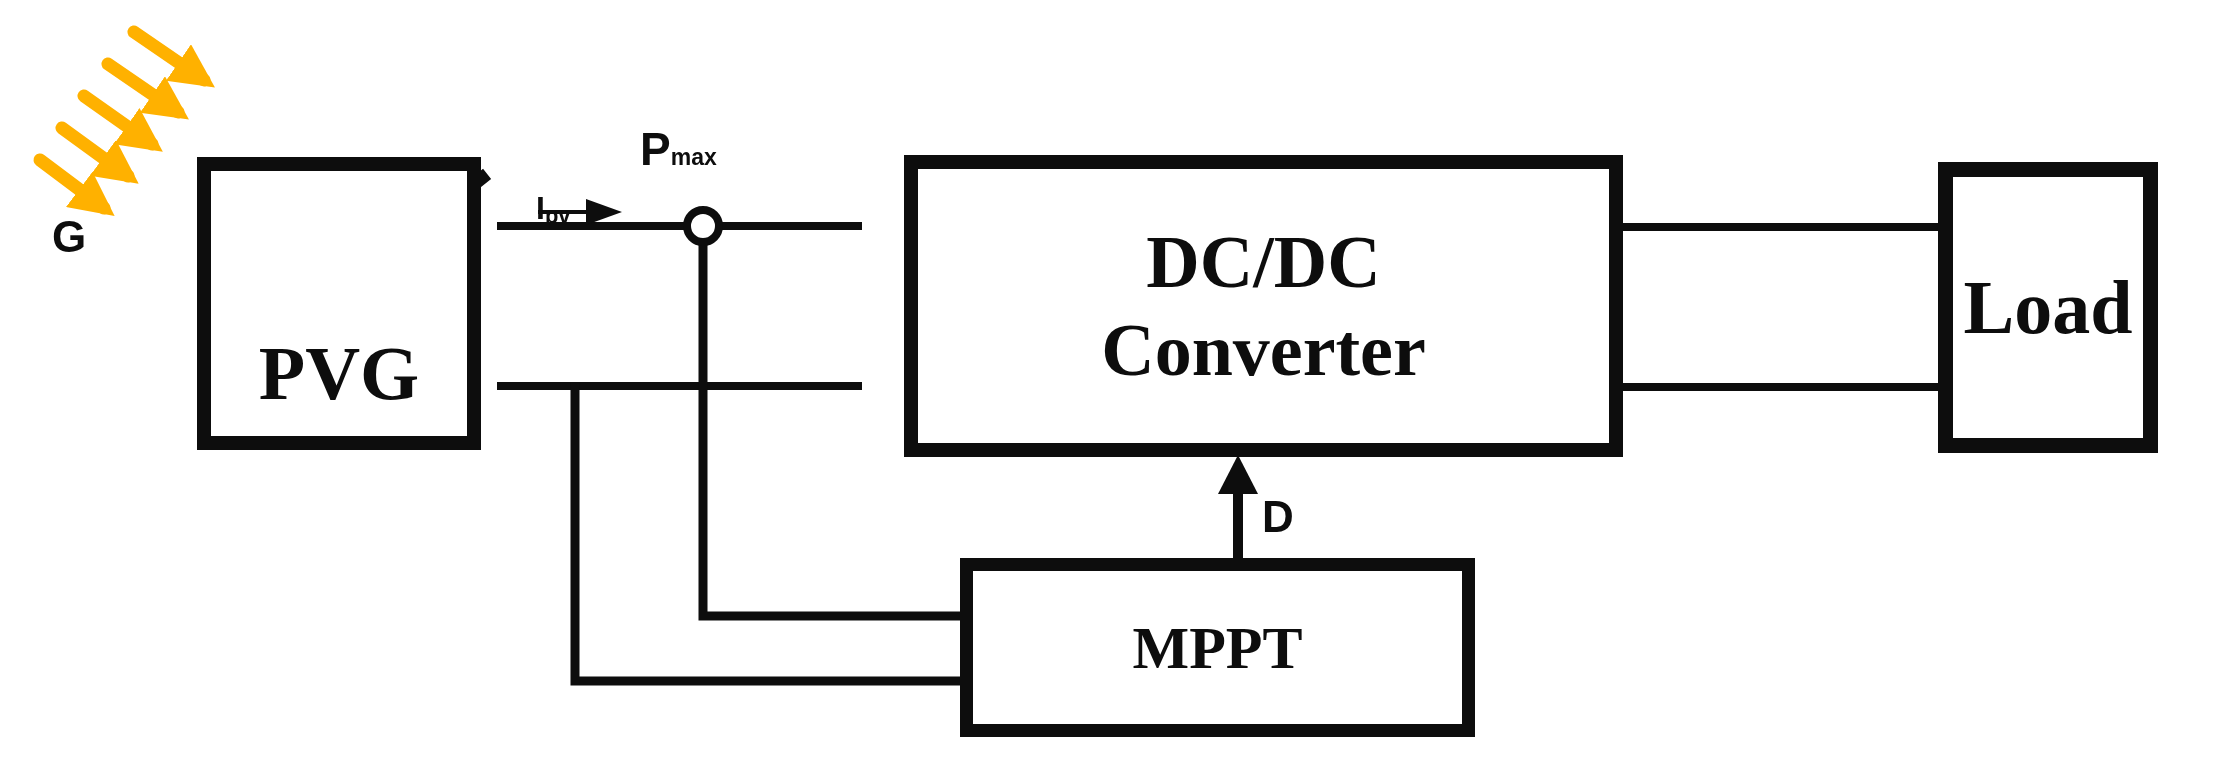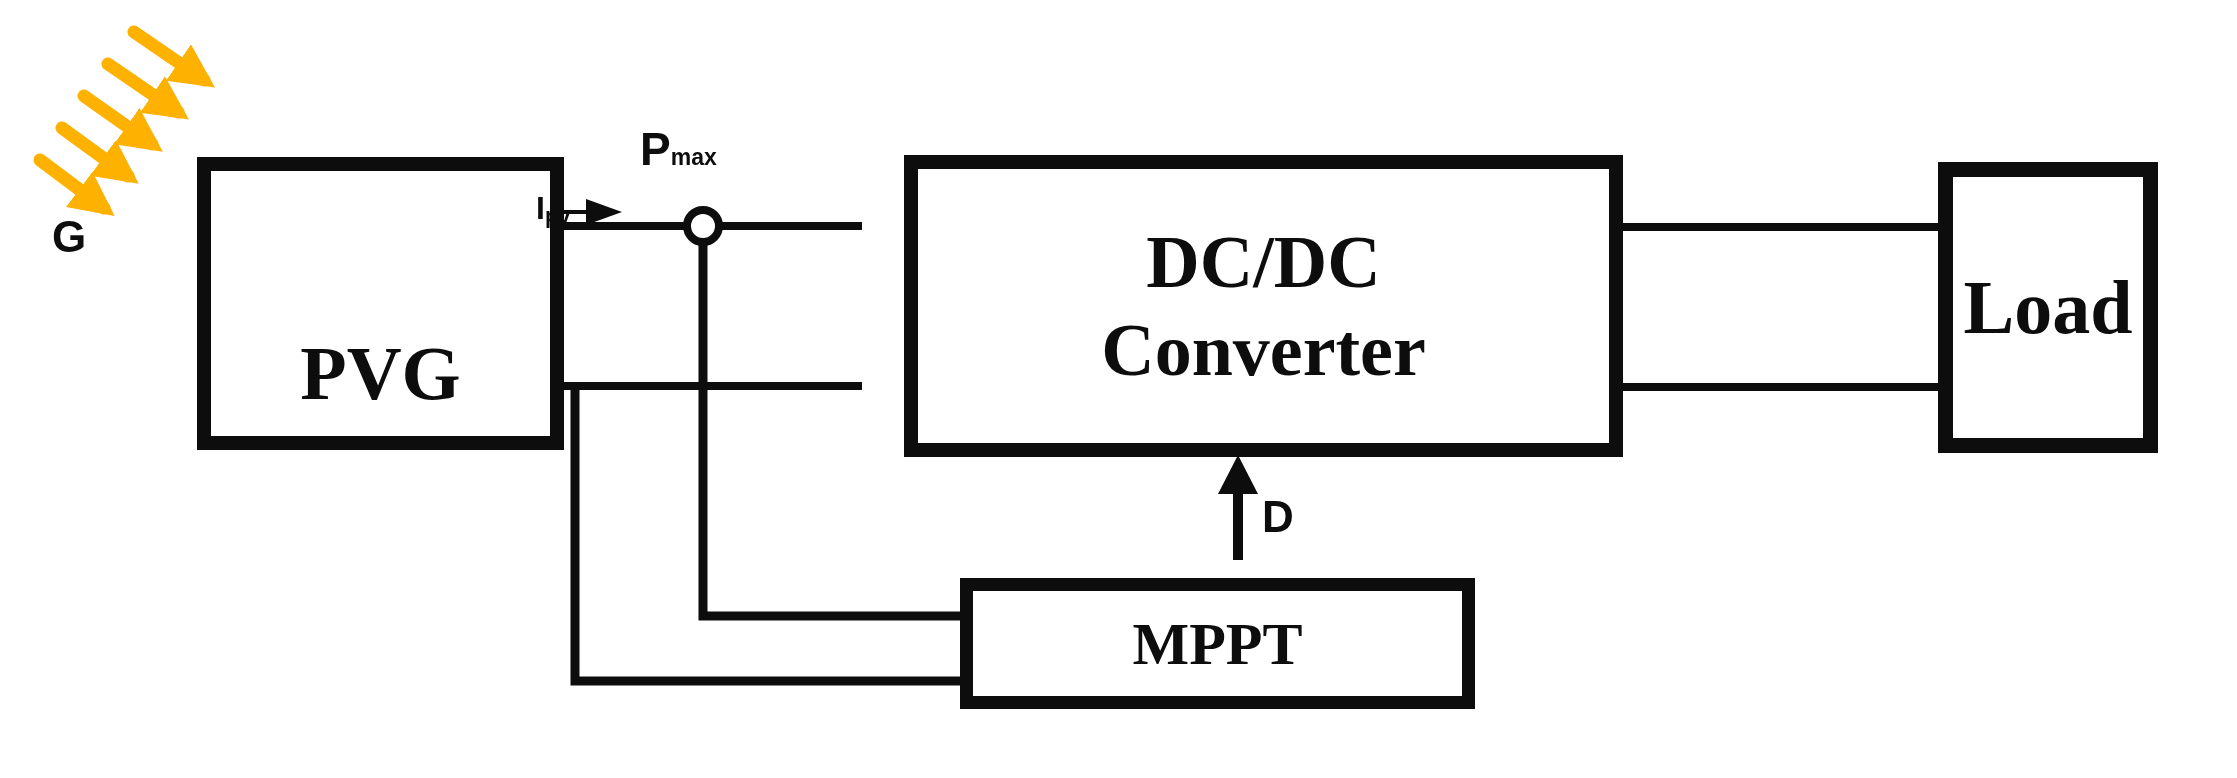--- a/index.html
+++ b/index.html
@@ -33,24 +33,24 @@
     background:var(--paper);
     border:14px solid var(--ink);
     display:flex;flex-direction:column;
     align-items:center;justify-content:center;
     font-family:"Liberation Serif", serif;
     font-weight:bold;
     color:var(--ink);
     text-align:center;
     line-height:1.08;
   }
-  #pvg-block{left:197px;top:157px;width:367px;height:293px;justify-content:flex-end;padding-bottom:22px;font-size:76px;}
+  #pvg-block{left:197px;top:157px;width:284px;height:293px;justify-content:flex-end;padding-bottom:22px;font-size:76px;}
   #dcdc-block{left:904px;top:155px;width:719px;height:302px;font-size:74px;line-height:88px;justify-content:center;}
   #load-block{left:1938px;top:162px;width:220px;height:291px;border-width:15px;font-size:76px;}
-  #mppt-block{left:960px;top:558px;width:515px;height:131px;border-width:13px;font-size:60px;line-height:62px;margin-top:20px;}
+  #mppt-block{left:960px;top:558px;width:515px;height:179px;border-width:13px;font-size:60px;line-height:62px;}
 
   .lbl{position:absolute;font-weight:bold;color:var(--ink);white-space:nowrap;}
   .lbl sub{line-height:0;}
   #g-label{left:52px;top:212px;font-size:44px;}
   #ipv-label{left:536px;top:162px;font-size:32px;margin-top:28px;}
   #ipv-label sub{font-size:22px;vertical-align:-4px;}
   #pmax-label{left:640px;top:122px;font-size:46px;font-weight:600;}
   #pmax-label sub{font-size:23px;vertical-align:baseline;}
   #vpv-label{left:744px;top:549px;font-size:46px;}
   #vpv-label sub{font-size:31px;vertical-align:-5px;letter-spacing:1px;}

